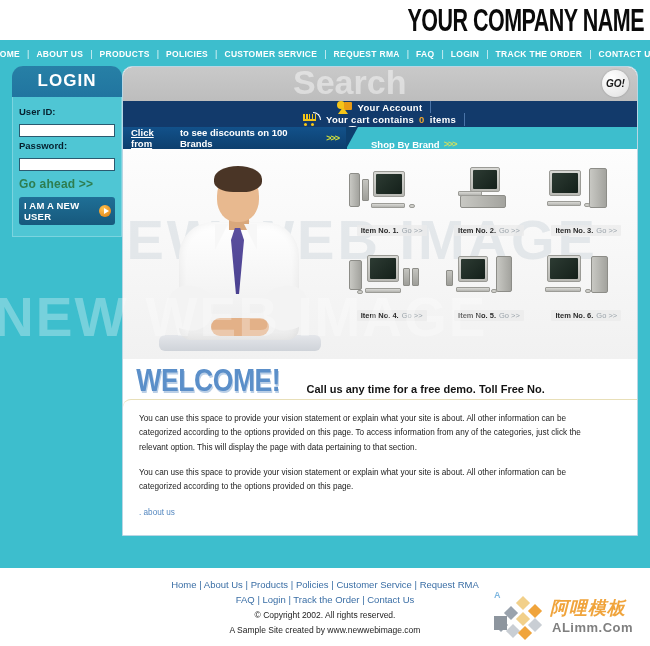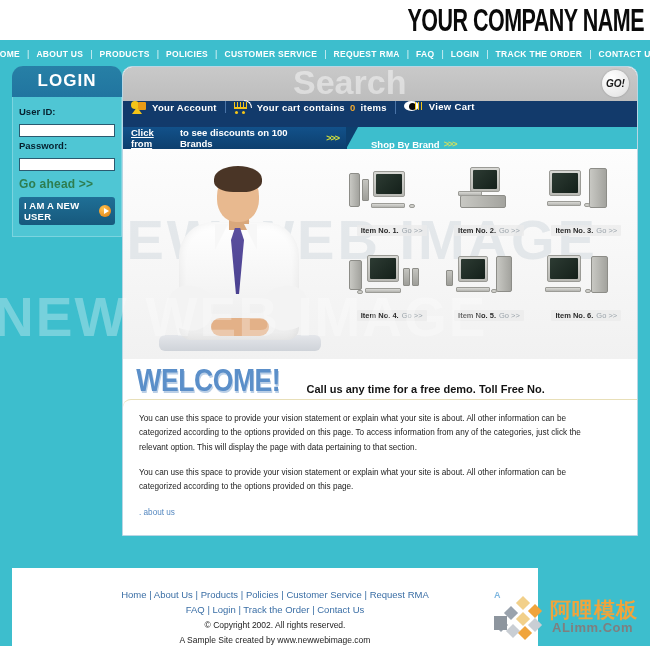--- a/index.html
+++ b/index.html
@@ -217,22 +217,23 @@
     color: #1a1a1a;
     cursor: pointer;
     box-shadow: 0 0 2px rgba(0,0,0,.25);
   }
 
   
   .acctbar {
     height: 26px;
     background: #123a6b;
     display: flex;
-    align-items: flex-start;
+    align-items: center;
     color: #ffffff;
+    flex-direction: column;
   }
   .acct-cell {
     display: flex;
     align-items: center;
     gap: 5px;
     padding: 0 8px;
     border-right: 1px solid #4a74a8;
     font-size: 9.5px;
     font-weight: bold;
     letter-spacing: .3px;
@@ -479,26 +480,26 @@
   }
   .bodybox .li {
     font-size: 8.2px;
     color: #5588c0;
     line-height: 1.6;
   }
 
   
   .footer {
     position: absolute;
-    left: 12px; bottom: 0;
-    width: 526px;
+    left: 0; bottom: 0;
+    width: 650px;
     height: 78px;
     background: #ffffff;
     text-align: center;
-    padding-top: 20px;
+    padding-top: 10px;
   }
   .footer-nav {
     font-size: 9.5px;
     color: #3a6ea5;
     line-height: 1.55;
   }
   .footer-nav a { color: #3a6ea5; text-decoration: none; }
   .footer-nav .sep { color: #3a6ea5; }
   .copyright {
     font-size: 8.5px;
@@ -517,22 +518,23 @@
     width: 150px; height: 44px;
   }
   .wm-diamonds { position:absolute; left:0; top:2px; width:56px; height:40px; }
   .wm-diamonds i {
     position:absolute; width:10px; height:10px;
     transform: rotate(45deg);
     display:block;
   }
   .wm-cn {
     position:absolute; left:56px; top:0px;
-    font-size:21px; font-weight:bold; color:#f0a43c;
+    font-size:18px; font-weight:bold; color:#f0a43c;
     letter-spacing:1px;
+    font-style:italic;
   }
   .wm-en {
     position:absolute; left:58px; top:24px;
     font-size:13px; font-weight:bold; color:#7f7f7f;
     letter-spacing:.5px;
   }
   .wm-corner-a {
     position:absolute; left:0; top:-6px; font-size:9px; color:#7fb7e0; font-weight:bold;
   }
 </style>

